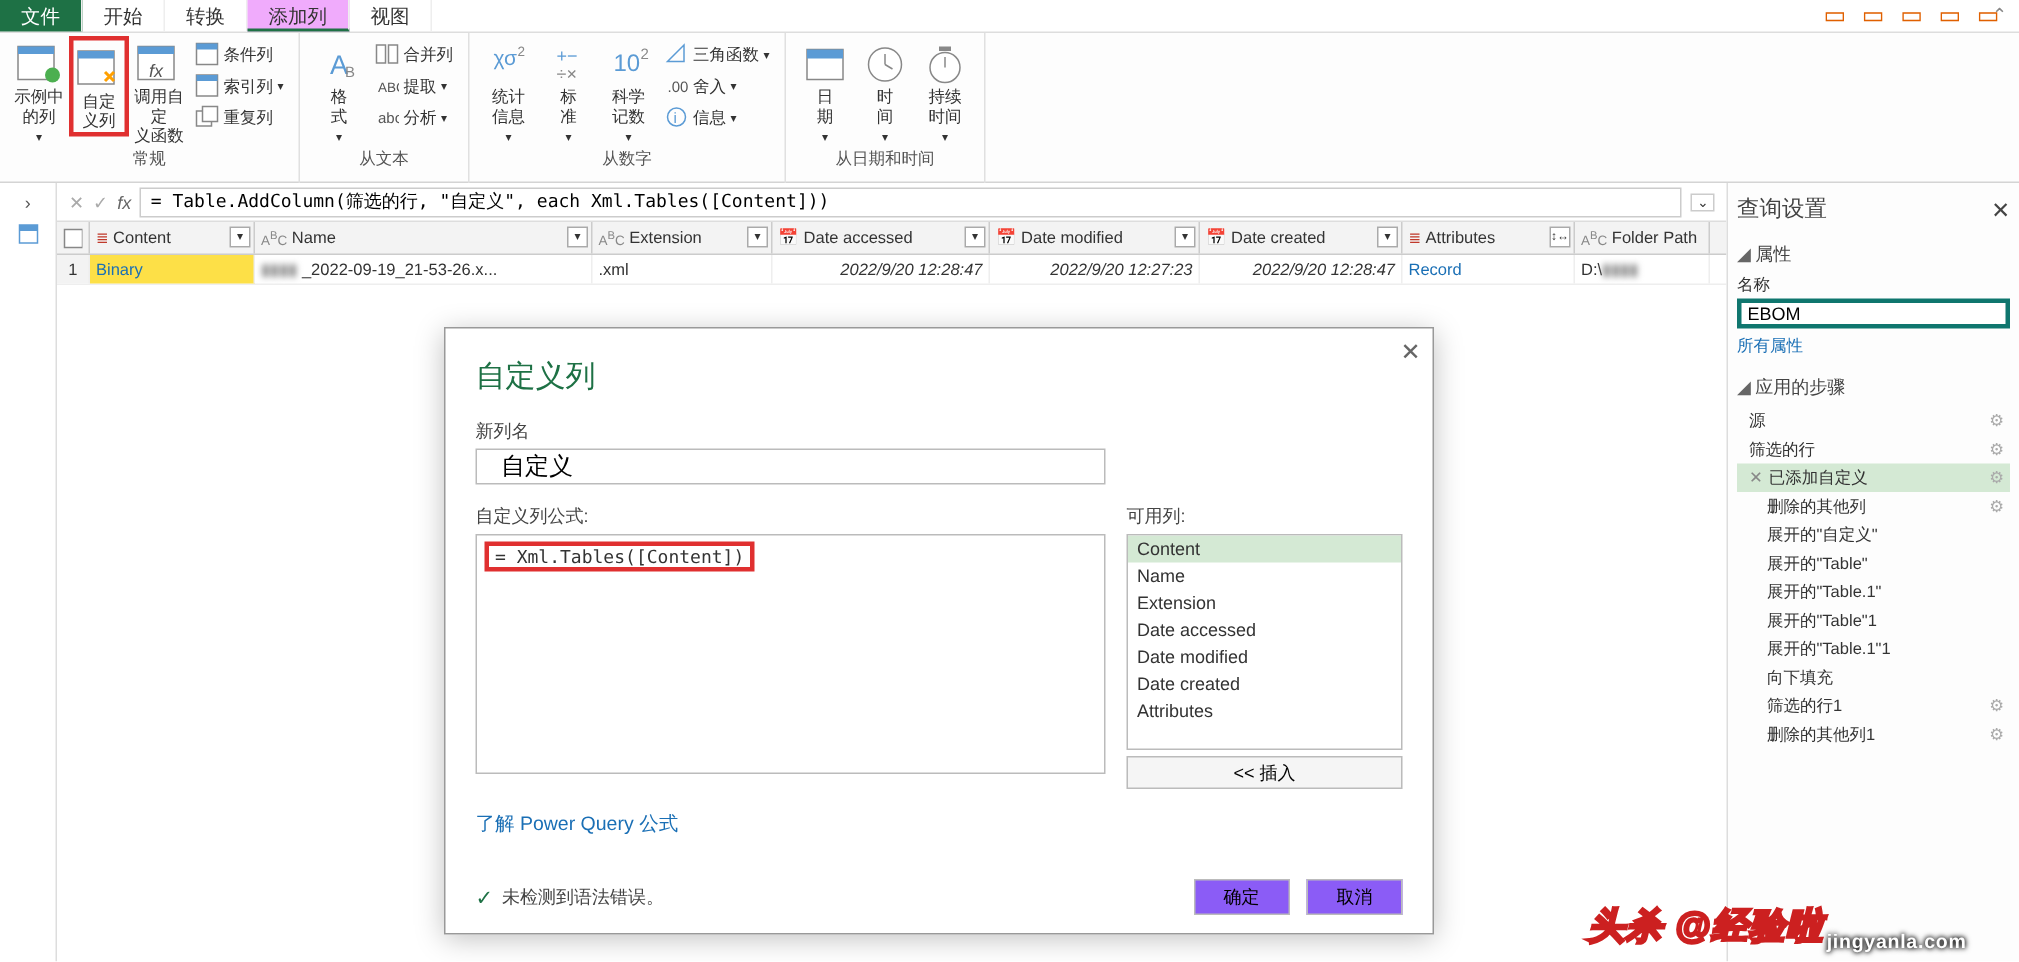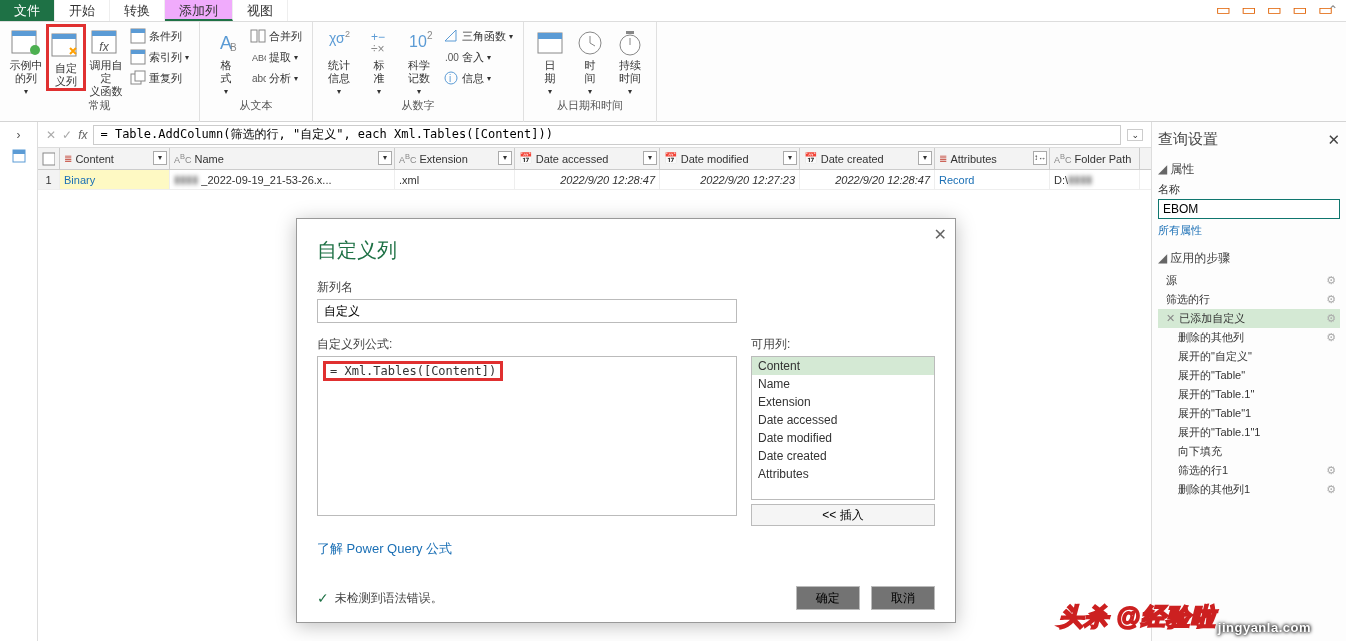--- a/index.html
+++ b/index.html
@@ -35,46 +35,46 @@
 .gh-cell .dd { position: absolute; right: 2px; top: 3px; width: 14px; height: 14px; border: 1px solid #aaa; background: #fff; font-size: 8px; text-align: center; line-height: 12px; }
 .grid-row { display: flex; height: 20px; border-bottom: 1px solid #eee; }
 .gr-cell { border-right: 1px solid #eee; padding: 0 4px; display: flex; align-items: center; font-size: 11px; overflow: hidden; }
 .link { color: #1a6fb5; }
 .blur { filter: blur(2px); color: #888; }
 
 .right-panel { width: 195px; border-left: 1px solid #ddd; background: #fdfdfd; padding: 8px 6px; font-size: 12px; }
 .rp-head { display: flex; justify-content: space-between; align-items: center; font-size: 15px; color: #444; margin-bottom: 12px; }
 .section-title { font-size: 12px; color: #444; margin: 6px 0 4px; }
 .section-title .tri { color: #666; margin-right: 3px; }
-.rp-input { width: 100%; border: 1px solid #0f766e; height: 20px; padding: 0 4px; font-size: 12px; }
+.rp-input { width: 100%; border: 3px solid #0f766e; height: 20px; padding: 0 4px; font-size: 12px; }
 .rp-link { color: #1a6fb5; font-size: 11px; margin-top: 4px; display: block; cursor: pointer; }
 .step-item { display: flex; align-items: center; padding: 2px 4px; font-size: 11px; position: relative; }
 .step-item.selected { background: #d4e9d4; }
 .step-item .gear { position: absolute; right: 4px; color: #aaa; }
 
 .dialog { position: absolute; left: 296px; top: 218px; width: 660px; height: 405px; background: #fff; border: 1px solid #999; box-shadow: 0 3px 18px rgba(0,0,0,0.25); z-index: 50; }
 .dialog-close { position: absolute; right: 8px; top: 6px; font-size: 16px; color: #666; cursor: pointer; }
 .dlg-title { font-size: 20px; color: #1e7145; padding: 18px 20px 0 20px; }
 .dlg-body { padding: 8px 20px 0 20px; }
 .dlg-label { font-size: 12px; color: #444; margin-top: 7px; margin-bottom: 3px; }
-.dlg-input { width: 420px; height: 24px; border: 1px solid #bbb; padding: 0 6px; font-size: 12px; }
+.dlg-input { width: 420px; height: 24px; border: 1px solid #bbb; padding: 0 16px; font-size: 16px; }
 .dlg-row { display: flex; gap: 14px; }
 .dlg-formula-wrap { width: 420px; }
 .dlg-formula { width: 420px; height: 160px; border: 1px solid #bbb; padding: 4px 6px; font-family: Consolas, monospace; font-size: 12px; position: relative; }
 .formula-hl { position: absolute; left: 5px; top: 4px; border: 3px solid #e03030; padding: 0 4px; font-family: Consolas, monospace; font-size: 12px; background: #fff; }
 .avail-col { flex: 1; }
 .avail-list { height: 144px; border: 1px solid #bbb; overflow-y: scroll; font-size: 12px; }
 .avail-list .item { padding: 2px 6px; cursor: pointer; }
 .avail-list .item.sel { background: #d4e9d4; }
 .insert-btn { width: 100%; height: 22px; margin-top: 4px; border: 1px solid #bbb; background: #f5f5f5; font-size: 12px; cursor: pointer; }
 .dlg-link { color: #1a6fb5; font-size: 13px; display: inline-block; margin-top: 14px; cursor: pointer; }
 .dlg-footer { position: absolute; bottom: 12px; left: 20px; right: 20px; display: flex; justify-content: space-between; align-items: center; }
 .status-ok { display: flex; align-items: center; gap: 6px; font-size: 12px; color: #444; }
 .status-ok .chk { color: #1e7145; font-size: 14px; }
-.dlg-btns button { width: 64px; height: 24px; margin-left: 8px; border: 1px solid #bbb; background: #737373; font-size: 12px; cursor: pointer; }
+.dlg-btns button { width: 64px; height: 24px; margin-left: 8px; border: 1px solid #bbb; background: #8b5cf6; font-size: 12px; cursor: pointer; }
 
 .watermark1 { position: absolute; right: 35px; bottom: 6px; font-size: 13px; color: #fff; text-shadow: 0 0 3px #000, 0 0 4px #000; z-index: 60; font-weight: bold; letter-spacing: 0.5px; }
 .watermark2 { position: absolute; right: 130px; bottom: 8px; font-size: 24px; font-weight: 900; color: #fff; -webkit-text-stroke: 2px #cc2020; z-index: 60; font-style: italic; letter-spacing: 1px; }
 .watermark3 { position: absolute; right: 10px; top: 0; color: #e06000; font-size: 16px; z-index: 60; letter-spacing: 3px; }
 
 svg { display: block; }
 </style>
 </head>
 <body>
 
@@ -374,21 +374,21 @@
           <span>Attributes</span>
           <span class="dd">↕↔</span>
         </div>
       <div class="gh-cell" style="width:90px">
           <span style="color:#888;font-size:9px">A<sup>B</sup>C</span>
           <span>Folder Path</span>
         </div>
     </div>
     <div class="grid-row">
       <div class="gr-cell" style="width:22px;justify-content:center;background:#f3f3f3">1</div>
-      <div class="gr-cell link" style="width:110px;background:#fef9c3">Binary</div>
+      <div class="gr-cell link" style="width:110px;background:#fde047">Binary</div>
       <div class="gr-cell" style="width:225px"><span class="blur">▮▮▮▮</span>&nbsp;<span>_2022-09-19_21-53-26.x...</span></div>
       <div class="gr-cell" style="width:120px">.xml</div>
       <div class="gr-cell" style="width:145px;font-style:italic;justify-content:flex-end">2022/9/20 12:28:47</div>
       <div class="gr-cell" style="width:140px;font-style:italic;justify-content:flex-end">2022/9/20 12:27:23</div>
       <div class="gr-cell" style="width:135px;font-style:italic;justify-content:flex-end">2022/9/20 12:28:47</div>
       <div class="gr-cell link" style="width:115px">Record</div>
       <div class="gr-cell" style="width:90px">
           <span>D:\</span>
           <span class="blur">▮▮▮▮</span>
         </div>

